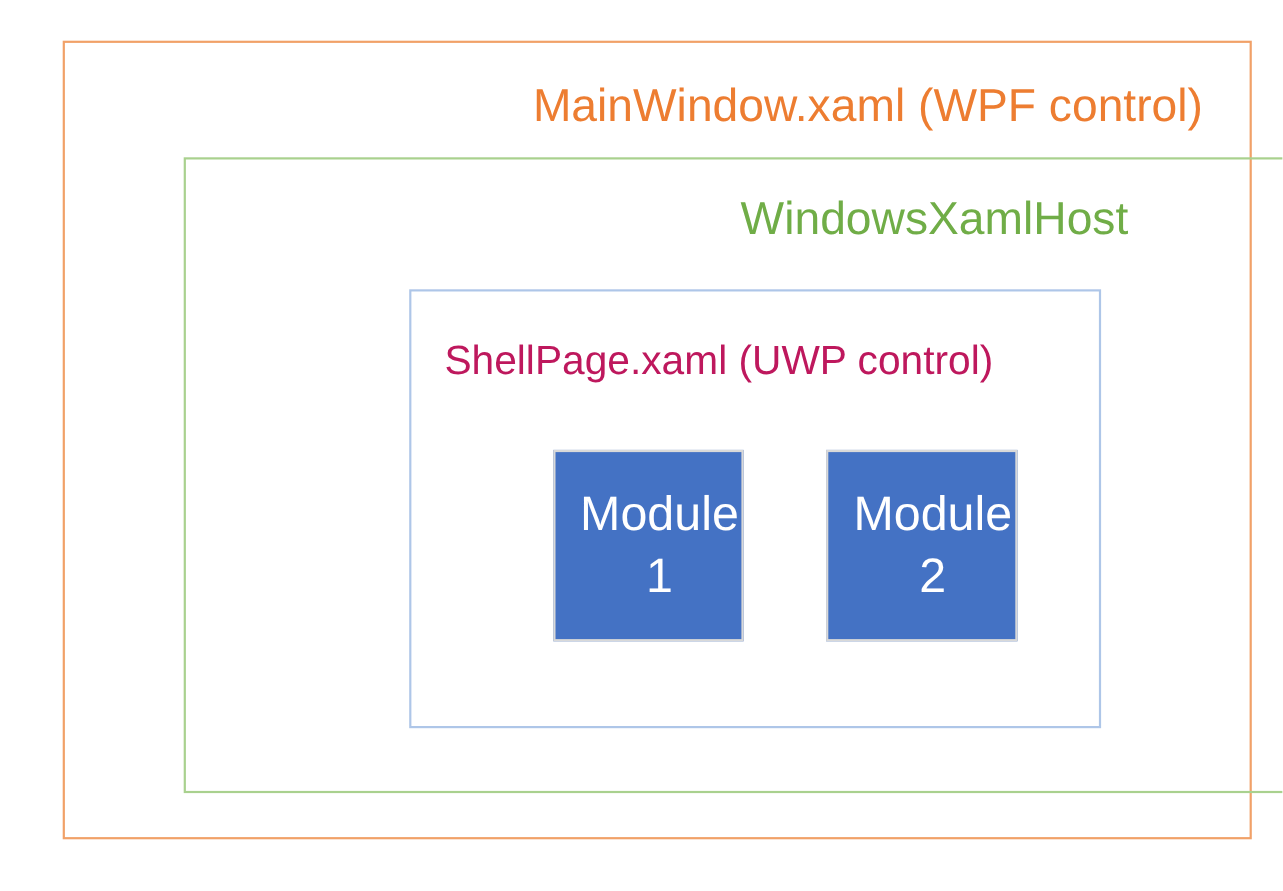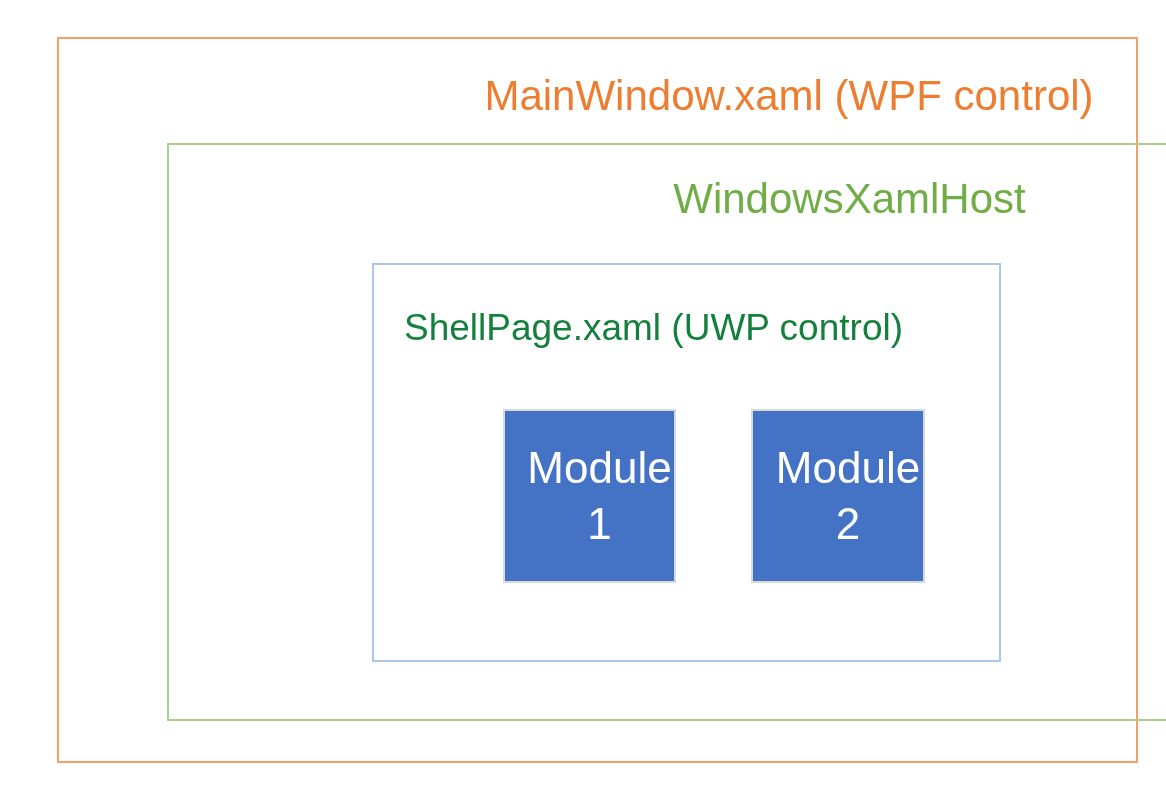--- a/index.html
+++ b/index.html
@@ -52,21 +52,21 @@
   .host-title {
     left: 433px; top: 30px;
     width: 495px; height: 48px;
     font-size: 42px;
     color: #70AD47;
   }
   .shell-title {
     left: 8px; top: 38px;
     width: 543px; height: 50px;
     font-size: 37px;
-    color: #15803d;
+    color: #be185d;
   }
   .module {
     position: absolute;
     box-sizing: border-box;
     width: 173px; height: 174px;
     top: 144px;
     background: #4472C4;
     border: 2px solid #D9D9D9;
     display: flex;
     flex-direction: column;

